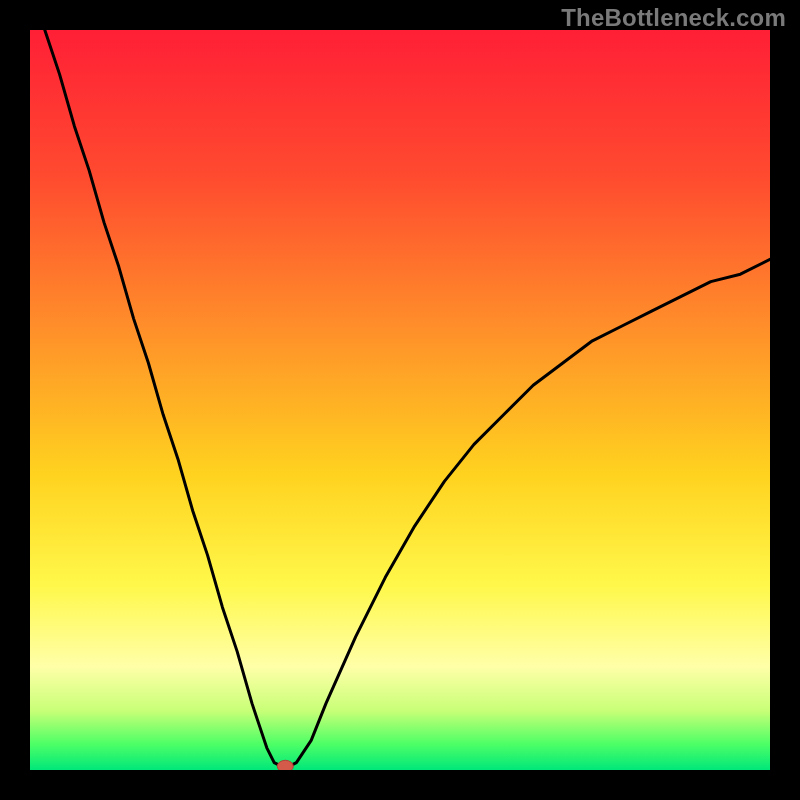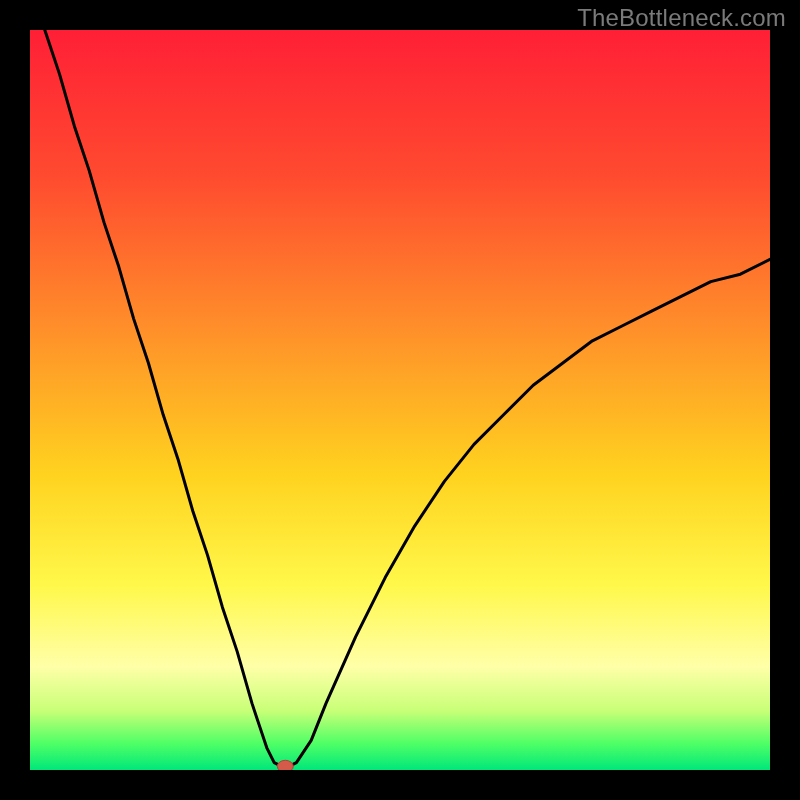--- a/index.html
+++ b/index.html
@@ -16,21 +16,21 @@
     width: 800px;
     height: 800px;
     background: #000;
   }
   .watermark {
     position: absolute;
     top: 4px;
     right: 14px;
     color: #7a7a7a;
     font-size: 24px;
-    font-weight: 400;
+    font-weight: 700;
     letter-spacing: 0.2px;
     user-select: none;
   }
   .plot {
     position: absolute;
     left: 30px;
     top: 30px;
     width: 740px;
     height: 740px;
   }

